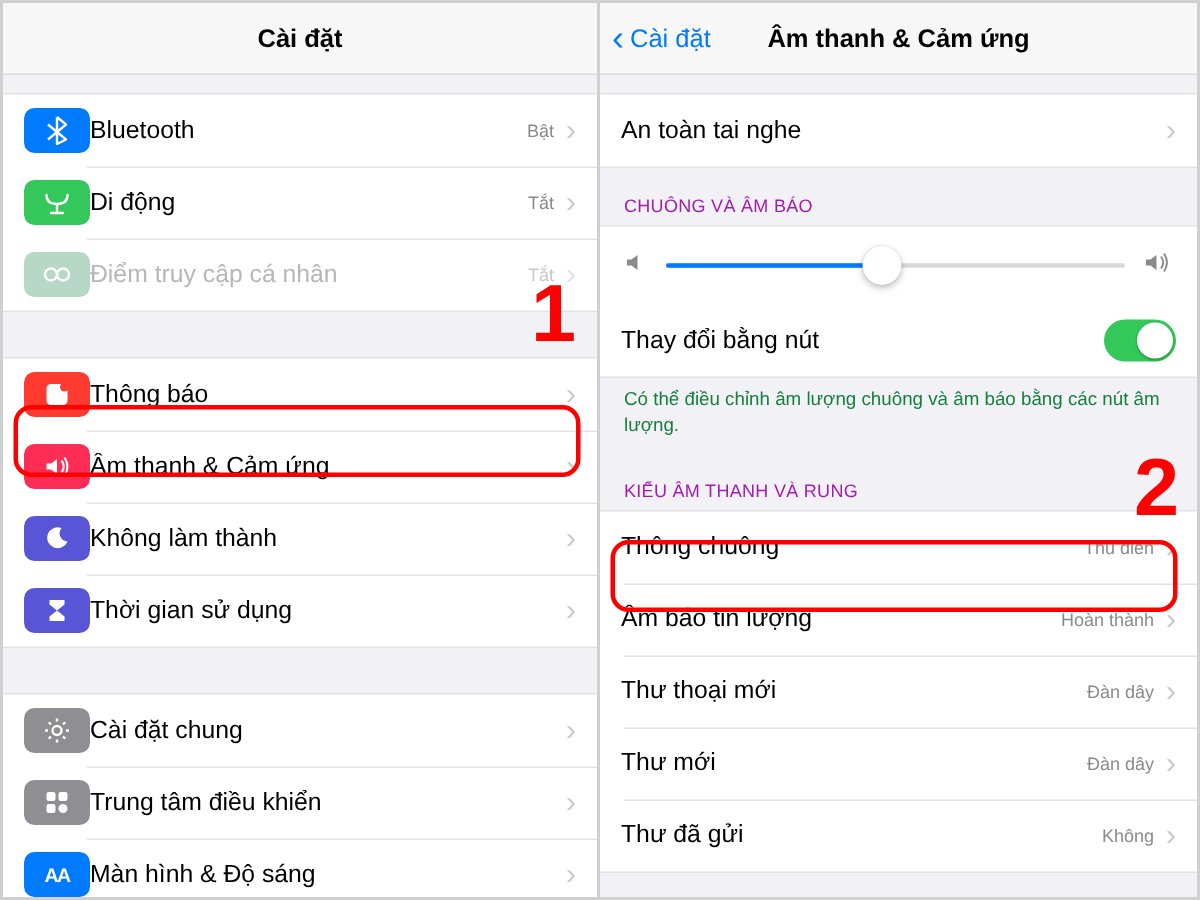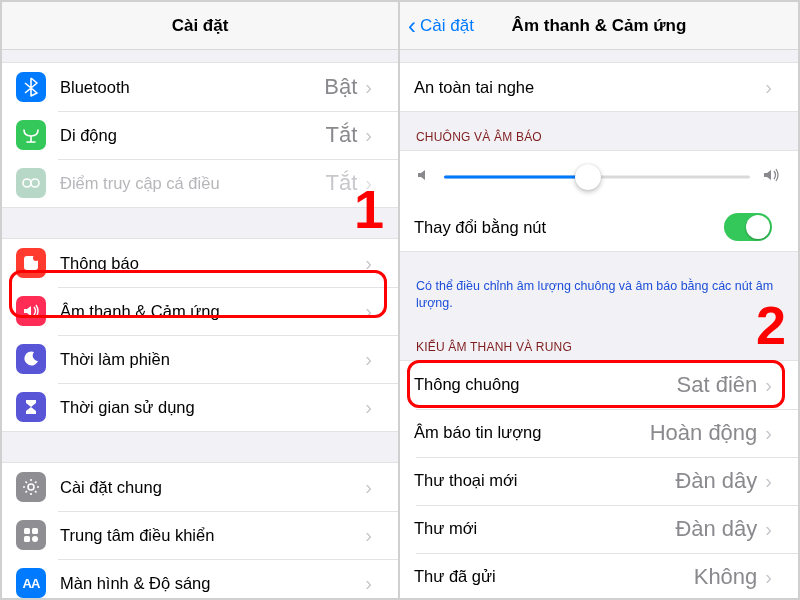--- a/index.html
+++ b/index.html
@@ -29,47 +29,47 @@
   .navbar .back {
     position: absolute; left: 8px; top: 0; bottom: 0;
     display: flex; align-items: center; gap: 4px;
     color: #007aff; font-size: 17px;
   }
   .back-chevron { font-size: 24px; line-height: 1; }
 
   .content { flex: 1; overflow: hidden; }
   .group-header {
     padding: 18px 16px 6px 16px;
-    font-size: 12px; color: #7f1d1d; text-transform: uppercase;
+    font-size: 12px; color: #a21caf; text-transform: uppercase;
     letter-spacing: 0.2px;
   }
   .group-footer {
     padding: 6px 16px 10px 16px;
-    font-size: 12.5px; color: #1d4ed8; line-height: 1.35; margin-top: 20px;
+    font-size: 12.5px; color: #15803d; line-height: 1.35;
   }
   .cells { background: #fff; border-top: 1px solid #e3e3e6; border-bottom: 1px solid #e3e3e6; }
   .cell {
     display: flex; align-items: center;
     min-height: 48px;
-    padding: 6px 26px 6px 14px;
+    padding: 6px 14px 6px 14px;
     position: relative;
   }
   .cell + .cell::before {
     content: ""; position: absolute; left: 56px; right: 0; top: 0;
     height: 1px; background: #e3e3e6;
   }
   .pane.right .cell + .cell::before { left: 16px; }
   .cell .icon {
-    width: 30px; height: 30px; border-radius: 7px;
+    width: 44px; height: 30px; border-radius: 7px;
     display: flex; align-items: center; justify-content: center;
-    margin-right: 14px; flex-shrink: 0; color: #fff;
+    flex-shrink: 0; color: #fff;
   }
   .cell .label { font-size: 16.5px; color: #000; flex: 1; white-space: nowrap; overflow: hidden; text-overflow: ellipsis;}
   .cell.disabled .label { color: #b7b7bb; }
-  .cell .value { font-size: 22px; color: #8a8a8e; margin-left: 8px; }
+  .cell .value { font-size: 12px; color: #8a8a8e; margin-left: 8px; }
   .cell .chev { color: #c7c7cc; font-size: 20px; margin-left: 8px; line-height: 1; }
   .spacer-top { height: 12px; }
 
   .slider-cell { padding: 12px 16px; display: flex; align-items: center; gap: 12px; }
   .spk { color: #8a8a8e; }
   .slider { flex: 1; height: 28px; position: relative; }
   .track { position: absolute; left:0; right:0; top: 50%; height: 3px; background: #d9d9dc; border-radius: 2px; transform: translateY(-50%); }
   .track-fill { position:absolute; left:0; top:50%; height:3px; background:#007aff; border-radius:2px; transform:translateY(-50%); width:47%; }
   .thumb { position:absolute; top:50%; left:47%; width:26px; height:26px; background:#fff; border-radius:50%; transform:translate(-50%,-50%); box-shadow:0 2px 5px rgba(0,0,0,0.25), 0 0 1px rgba(0,0,0,0.2); }
 
@@ -122,21 +122,21 @@
           <div class="value">Tắt</div>
           <div class="chev">›</div>
         </div>
         <div class="cell disabled">
           <div class="icon bg-greengrey">
             <svg width="20" height="14" viewBox="0 0 20 14">
                 <circle cx="6" cy="7" r="4" stroke="#fff" stroke-width="1.6" fill="none"></circle>
                 <circle cx="14" cy="7" r="4" stroke="#fff" stroke-width="1.6" fill="none"></circle>
               </svg>
           </div>
-          <div class="label">Điểm truy cập cá điều</div>
+          <div class="label">Điểm truy cập cá nhân</div>
           <div class="value" style="color:#c7c7cc">Tắt</div>
           <div class="chev" style="color:#e0e0e3">›</div>
         </div>
       </div>
 
       <div style="height:30px"></div>
       <div class="cells">
         <div class="cell">
           <div class="icon bg-red">
             <svg width="18" height="18" viewBox="0 0 18 18">
@@ -156,21 +156,21 @@
           </div>
           <div class="label">Âm thanh &amp; Cảm ứng</div>
           <div class="chev">›</div>
         </div>
         <div class="cell">
           <div class="icon bg-purple">
             <svg width="16" height="16" viewBox="0 0 16 16">
                 <path d="M11 1 A7 7 0 1 0 15 10 A5.5 5.5 0 0 1 11 1" fill="#fff"></path>
               </svg>
           </div>
-          <div class="label">Thời làm phiền</div>
+          <div class="label">Không làm thành</div>
           <div class="chev">›</div>
         </div>
         <div class="cell">
           <div class="icon bg-indigo">
             <svg width="14" height="18" viewBox="0 0 14 18">
                 <path d="M2 2 L12 2 L12 5 L7 9 L12 13 L12 16 L2 16 L2 13 L7 9 L2 5 Z" fill="#fff"></path>
               </svg>
           </div>
           <div class="label">Thời gian sử dụng</div>
           <div class="chev">›</div>
@@ -258,26 +258,26 @@
               <div class="knob"></div>
             </div>
         </div>
       </div>
       <div class="group-footer">Có thể điều chỉnh âm lượng chuông và âm báo bằng các nút âm lượng.</div>
 
       <div class="group-header">KIỂU ÂM THANH VÀ RUNG</div>
       <div class="cells">
         <div class="cell">
           <div class="label">Thông chuông</div>
-          <div class="value">Sat điên</div>
+          <div class="value">Thu điên</div>
           <div class="chev">›</div>
         </div>
         <div class="cell">
           <div class="label">Âm báo tin lượng</div>
-          <div class="value">Hoàn động</div>
+          <div class="value">Hoàn thành</div>
           <div class="chev">›</div>
         </div>
         <div class="cell">
           <div class="label">Thư thoại mới</div>
           <div class="value">Đàn dây</div>
           <div class="chev">›</div>
         </div>
         <div class="cell">
           <div class="label">Thư mới</div>
           <div class="value">Đàn dây</div>

